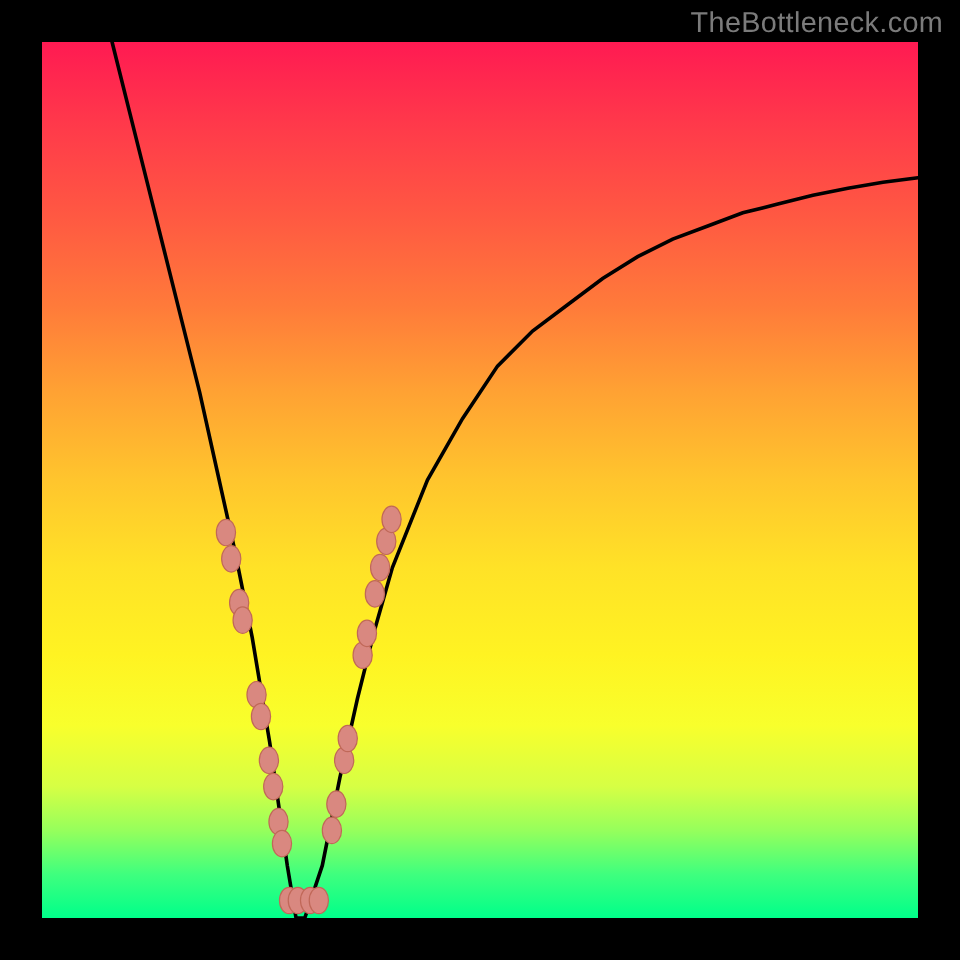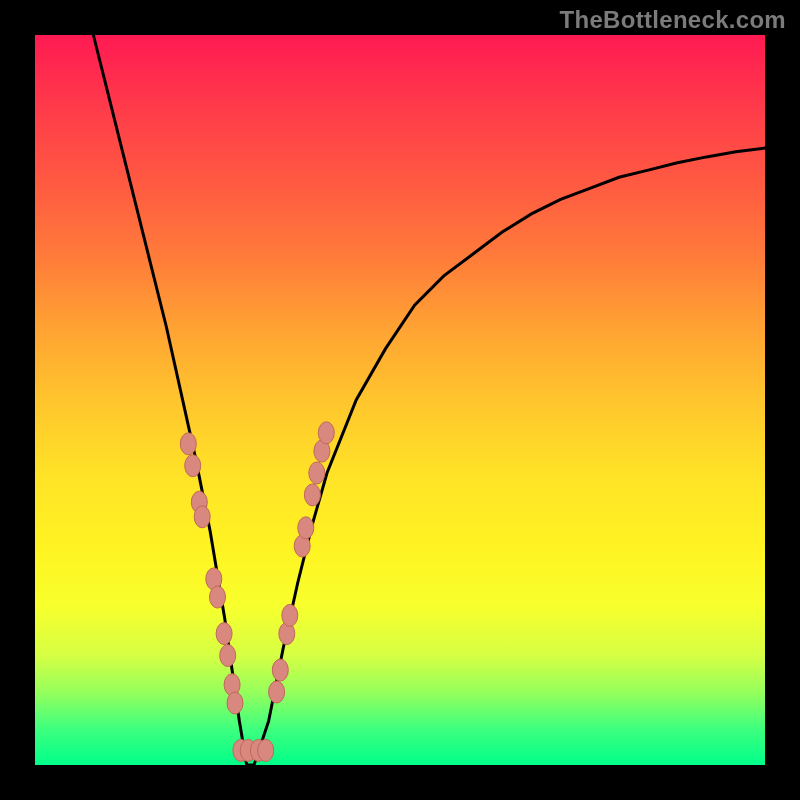--- a/index.html
+++ b/index.html
@@ -41,21 +41,21 @@
       #3fff7e 95%,
       #00ff8a 100%
     );
   }
   .watermark {
     position: absolute;
     top: 6px;
     right: 14px;
     color: #7b7b7b;
     font-size: 24px;
-    font-weight: 700;
+    font-weight: 400;
     letter-spacing: 0.3px;
     user-select: none;
   }
   svg.curve {
     position: absolute;
     left: 0;
     top: 0;
     width: 730px;
     height: 730px;
     overflow: visible;

